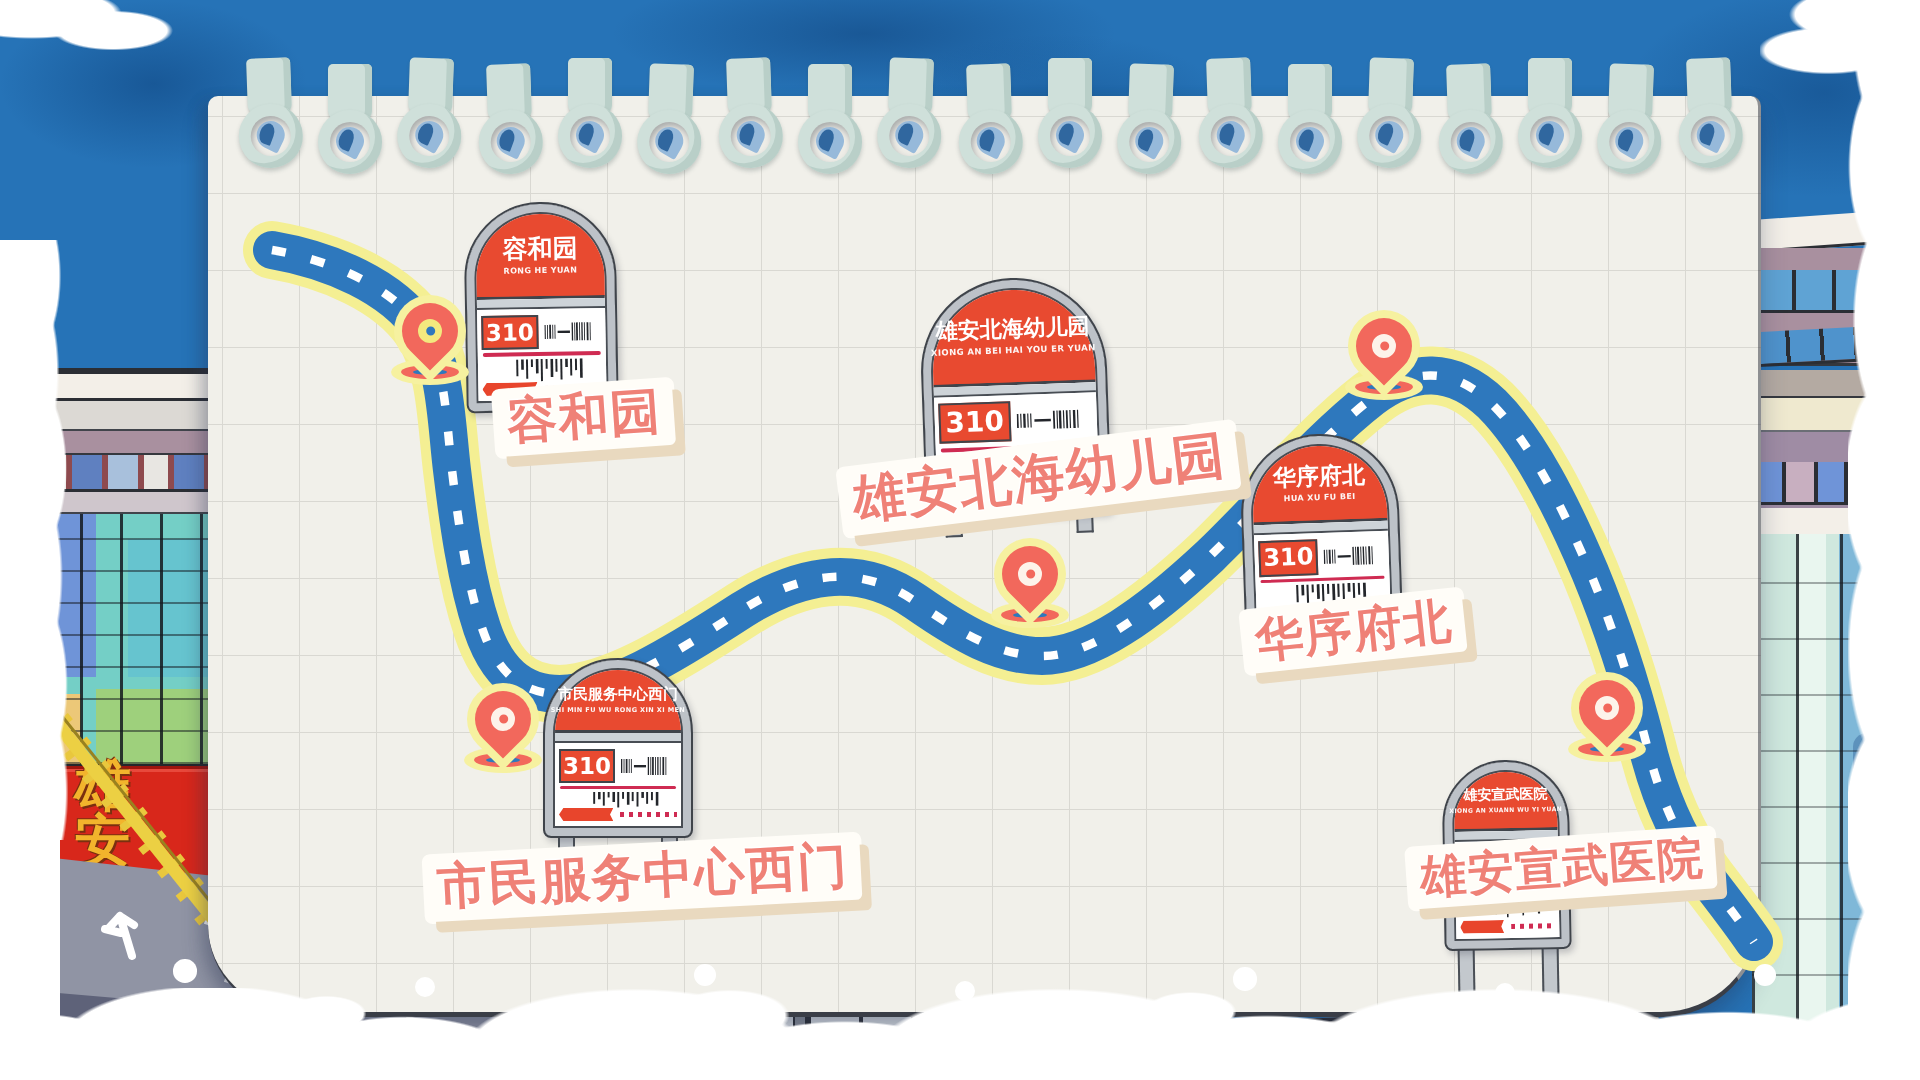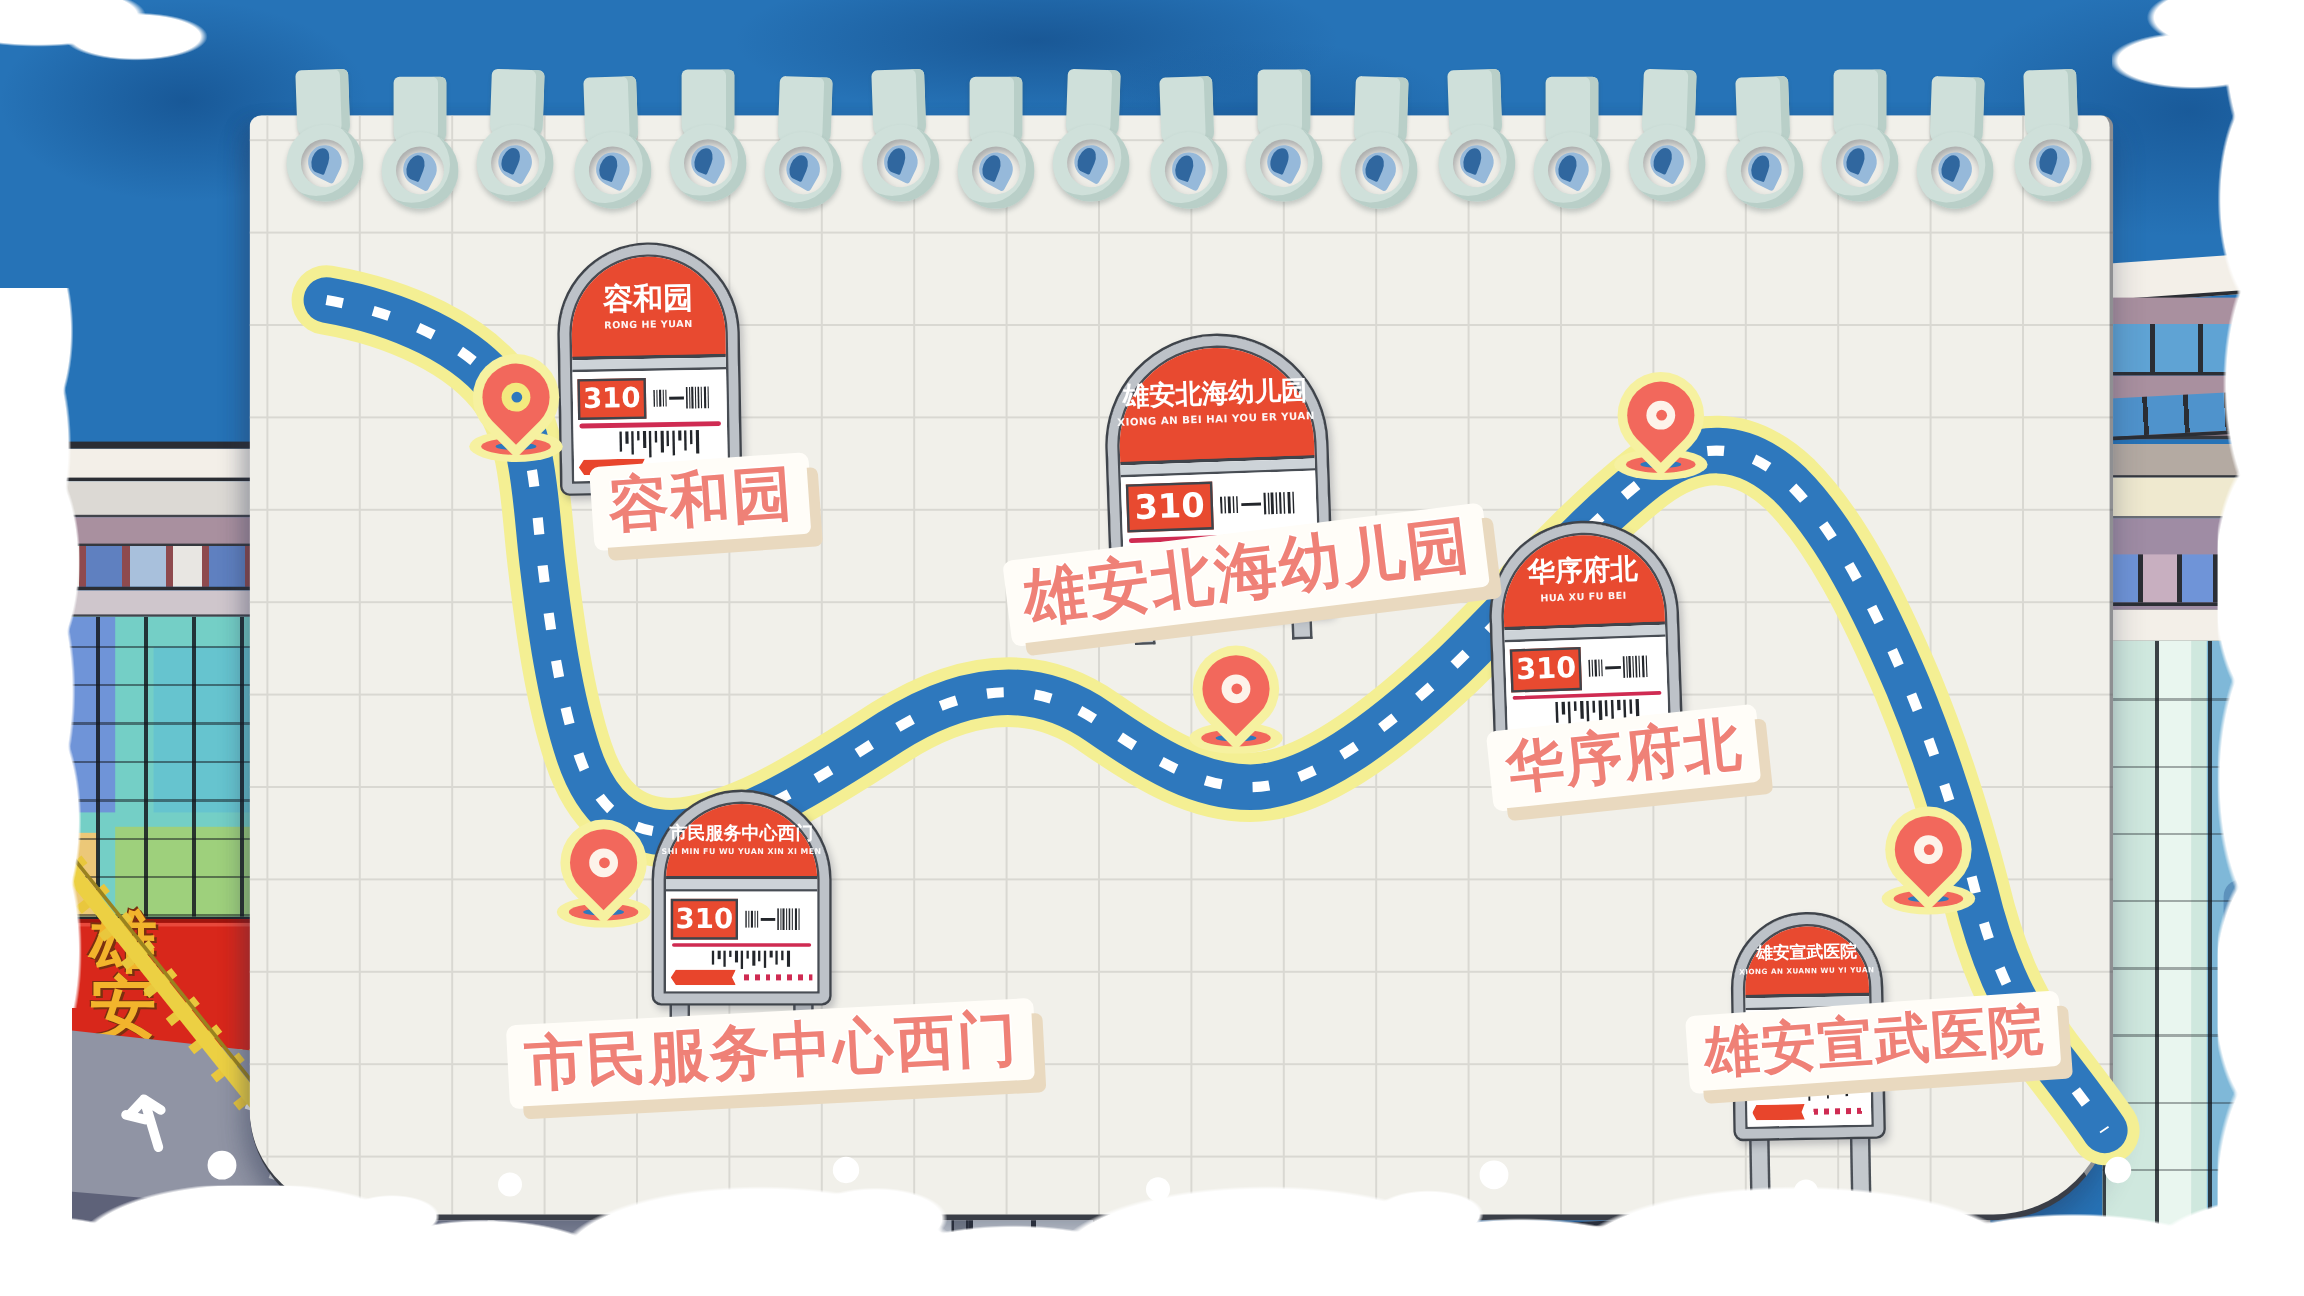--- a/index.html
+++ b/index.html
@@ -518,21 +518,21 @@
           </div>
         </div>
       </div>
       <div class="stop-label" style="left:495px;top:385px;font-size:50px;transform:rotate(-4deg)"><span class="stop-label-card">容和园</span></div>
       <div class="sign" style="left:543px;top:658px;width:150px;transform:rotate(0deg)">
         <div class="leg" style="left:15px;top:152px;height:66px"></div>
         <div class="leg" style="right:15px;top:152px;height:66px"></div>
         <div class="sign-box" style="height:156px;border-radius:75px 75px 8px 8px">
           <div class="sign-head" style="height:60px;border-radius:63px 63px 0 0">
             <div class="stop-name-cn" style="font-size:15px">市民服务中心西门</div>
-            <div class="stop-pinyin" style="font-size:6.5px">SHI MIN FU WU YUAN XIN XI MEN</div>
+            <div class="stop-pinyin" style="font-size:6.5px">SHI MIN FU WU RONG XIN XI MEN</div>
           </div>
           <div class="sign-gap"></div>
           <div class="sign-panel">
             <div class="row1">
               <div class="numbox" style="font-size:23px">310</div>
               <svg class="bars1" viewBox="0 0 130 22" preserveAspectRatio="none">
                 <g fill="#23262b">
                   <rect x="0" y="4" width="3" height="14"></rect>
                   <rect x="6" y="4" width="2" height="14"></rect>
                   <rect x="11" y="4" width="4" height="14"></rect>

